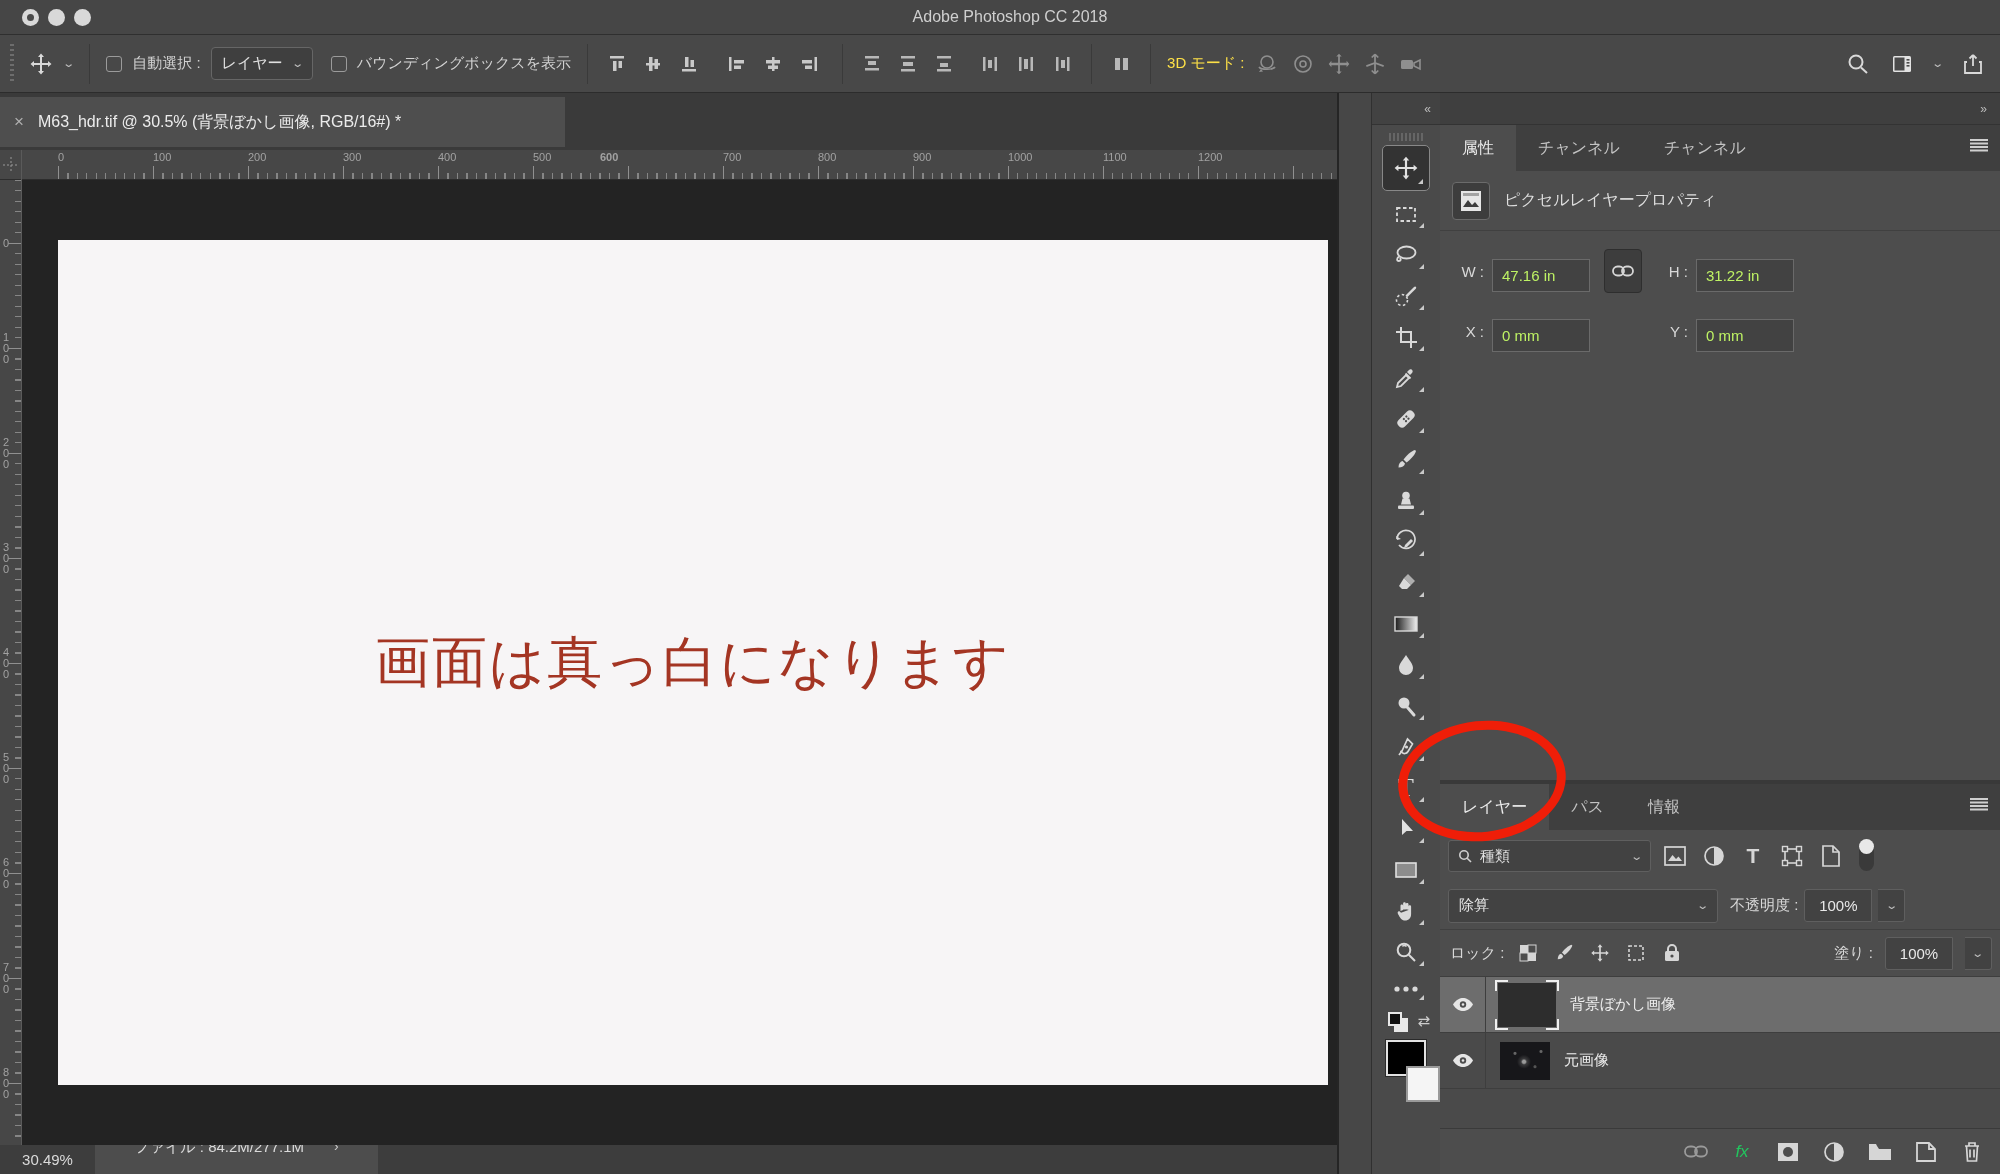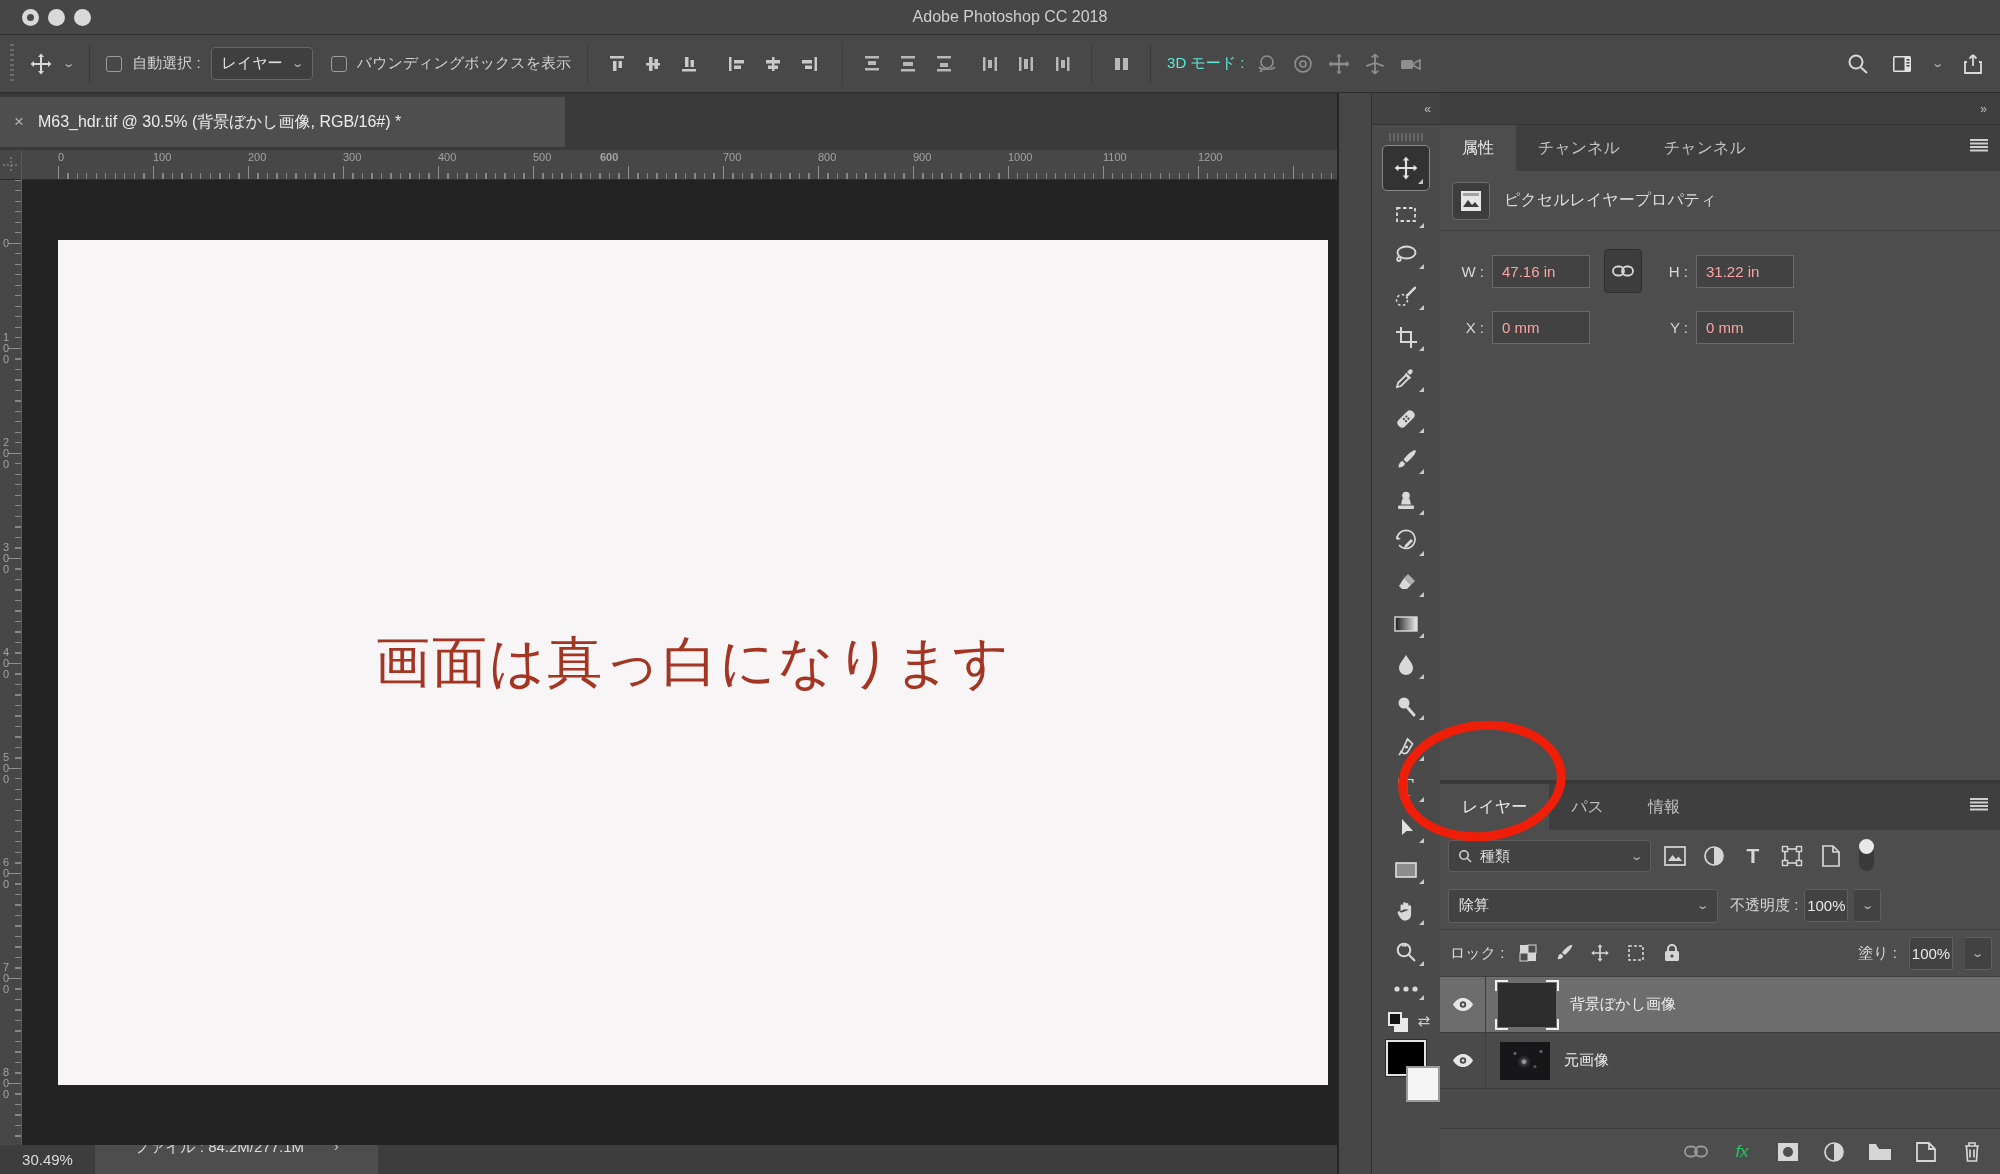--- a/index.html
+++ b/index.html
@@ -18,21 +18,21 @@
   .tl.close::after { content:''; width:7px; height:7px; border-radius:50%; background:#4a4a4a; }
   .apptitle { font-size:16px; color:#cfcfcf; }
 
   
   .optionsbar { height:58px; background:#484848; border-bottom:1px solid #2c2c2c;
     display:flex; align-items:center; padding:0 10px; gap:10px; position:relative; }
   .grip { width:4px; height:40px; margin-right:4px;
     background:repeating-linear-gradient(to bottom,#6d6d6d 0 2px,transparent 2px 5px); }
   .obsep { width:1px; height:40px; background:#3a3a3a; margin:0 6px; }
   .oblabel { font-size:15px; color:#d2d2d2; white-space:nowrap; }
-  .oblabel.dim { color:#5eead4; }
+  .oblabel.dim { color:#fde047; }
   .checkbox { width:16px; height:16px; border:1px solid #9b9b9b; border-radius:3px; background:transparent; }
   .dropbtn { height:33px; background:#3f3f3f; border:1px solid #666; border-radius:4px;
     display:flex; align-items:center; gap:10px; padding:0 10px; font-size:15px; color:#e0e0e0; }
   .chev { font-size:11px; color:#c0c0c0; transform:scaleX(1.4); }
   .obicon { width:26px; height:26px; display:flex; align-items:center; justify-content:center; }
   .obright { position:absolute; right:14px; display:flex; align-items:center; gap:18px; }
 
   
   .main { display:flex; height:1081px; position:relative; }
   .docwin { width:1337px; display:flex; flex-direction:column; background:#3a3a3a; }
@@ -110,42 +110,42 @@
   .pmenu { position:absolute; right:12px; top:14px; color:#cfcfcf; }
   .props-body { height:609px; }
   .prophead { height:60px; display:flex; align-items:center; gap:14px; padding:0 12px;
     border-bottom:1px solid #404040; }
   .prophead .iconbox { width:38px; height:38px; background:#3d3d3d; border:1px solid #6b6b6b;
     border-radius:4px; display:flex; align-items:center; justify-content:center; }
   .prophead .ptext { font-size:16px; color:#dedede; }
   .fieldrow { display:flex; align-items:center; padding:0 12px; margin-top:18px; gap:8px; }
   .flabel { font-size:15px; color:#d8d8d8; width:32px; text-align:right; }
   .fbox { width:98px; height:33px; background:#424242; border:1px solid #6a6a6a;
-    display:flex; align-items:center; padding:0 9px; font-size:15px; color:#fca5a5; }
+    display:flex; align-items:center; padding:0 9px; font-size:15px; color:#bef264;margin-top:8px; }
   .linkbtn { width:38px; height:44px; background:#3d3d3d; border:1px solid #2e2e2e; border-radius:4px;
     display:flex; align-items:center; justify-content:center; margin:0 6px; }
   .pgap { height:4px; background:#393939; }
 
   .layers-group { flex:1; display:flex; flex-direction:column; }
   .lay-body { flex:1; display:flex; flex-direction:column; background:#4a4a4a; }
   .filterrow { height:52px; display:flex; align-items:center; padding:0 8px; gap:9px; background:#4d4d4d; }
   .filtersel { width:203px; height:32px; background:#424242; border:1px solid #5f5f5f; border-radius:3px;
     display:flex; align-items:center; gap:8px; padding:0 9px; font-size:15px; color:#e0e0e0; }
   .filtersel .chev { margin-left:auto; }
   .fic { width:30px; height:30px; display:flex; align-items:center; justify-content:center; }
   .pill { width:15px; height:30px; background:#3a3a3a; border-radius:8px; position:relative; margin-left:4px; }
   .pill::before { content:''; position:absolute; top:-2px; left:0; width:15px; height:15px;
     border-radius:50%; background:#e8e8e8; }
   .blendrow { height:48px; display:flex; align-items:center; padding:0 8px; gap:6px; background:#4d4d4d;
     border-bottom:1px solid #404040; }
   .blendsel { width:270px; height:34px; background:#424242; border:1px solid #5f5f5f; border-radius:3px;
     display:flex; align-items:center; padding:0 10px; font-size:15px; color:#e8e8e8; }
   .blendsel .chev { margin-left:auto; }
   .plabel { font-size:15px; color:#d8d8d8; margin-left:6px; white-space:nowrap; }
-  .valbox { width:44px; height:33px; background:#424242; border:1px solid #5f5f5f; border-radius:3px 0 0 3px;
+  .valbox { width:68px; height:33px; background:#424242; border:1px solid #5f5f5f; border-radius:3px 0 0 3px;
     display:flex; align-items:center; justify-content:center; font-size:15px; color:#e8e8e8; }
   .valchev { width:27px; height:33px; background:#424242; border:1px solid #5f5f5f; border-left:none;
     border-radius:0 3px 3px 0; display:flex; align-items:center; justify-content:center; }
   .lockrow { height:47px; display:flex; align-items:center; padding:0 8px; gap:12px; background:#4d4d4d;
     border-bottom:1px solid #3e3e3e; }
   .lockrow .lic { width:24px; height:24px; display:flex; align-items:center; justify-content:center; }
   .lockrow .spacer { flex:1; }
   .layerlist { display:flex; flex-direction:column; }
   .layerrow { height:56px; display:flex; align-items:center; border-bottom:1px solid #3e3e3e; }
   .layerrow.sel { background:#6d6d6d; }

